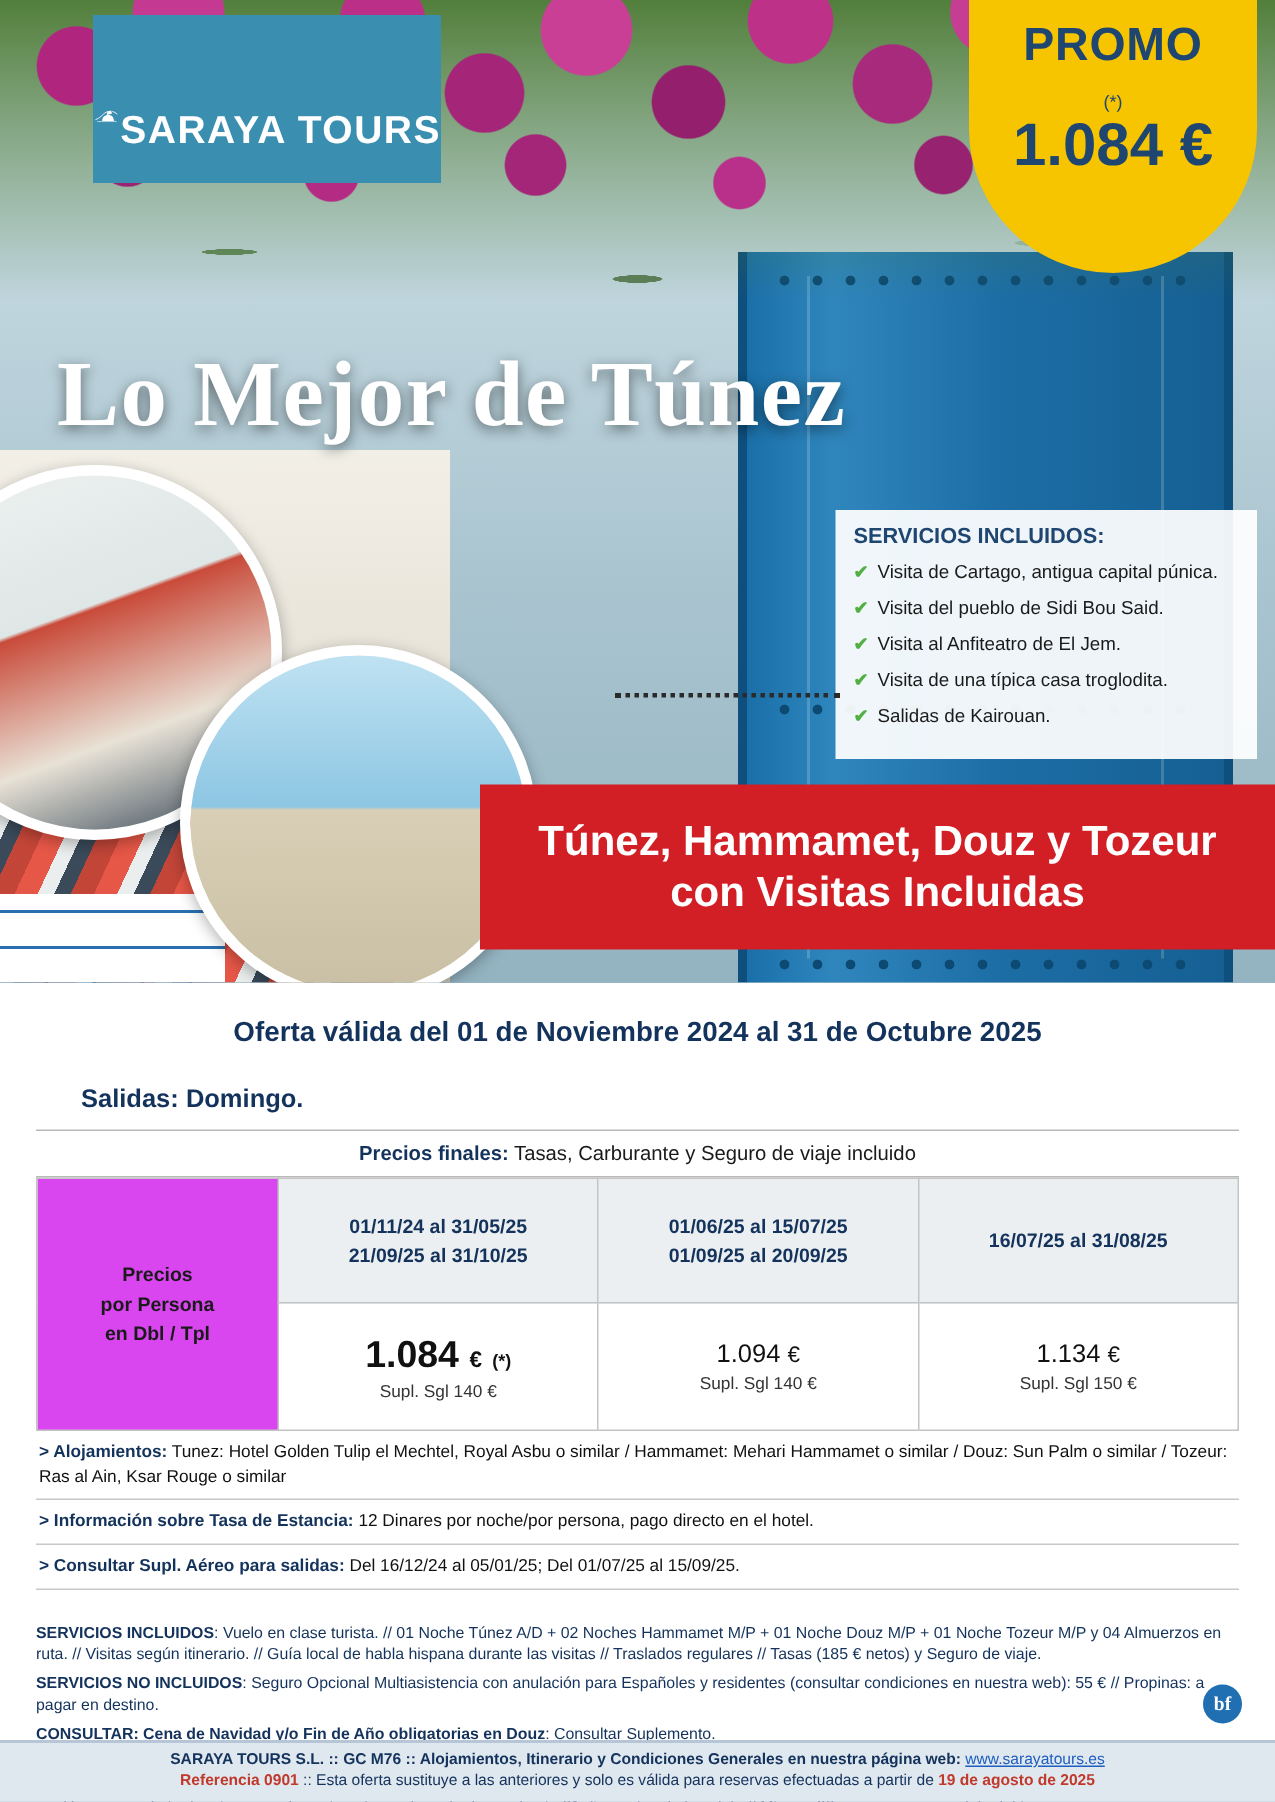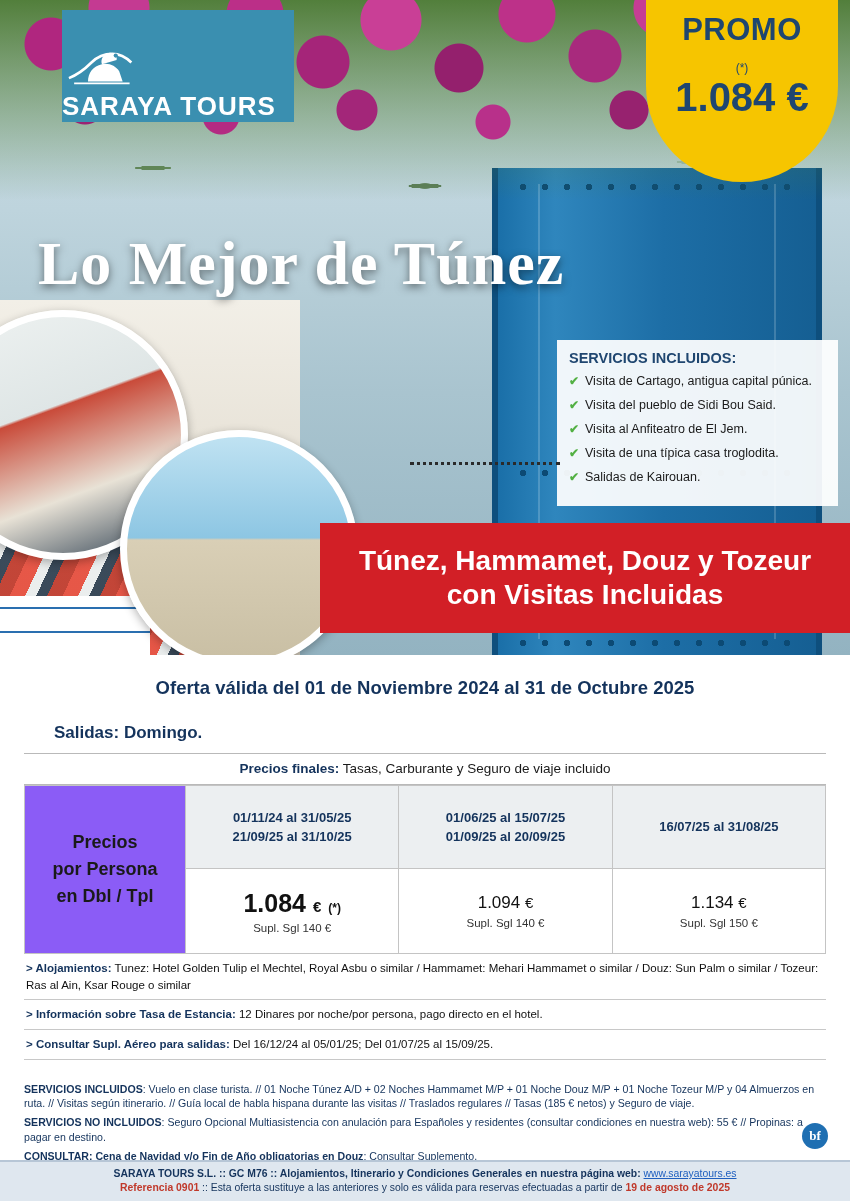--- a/index.html
+++ b/index.html
@@ -130,24 +130,24 @@
     opacity: .7;
   }
 
   
   .logo-box {
     position: absolute;
     left: 62px; top: 10px;
     width: 232px; height: 112px;
     background: #3a8fb0;
     display: flex;
-    flex-direction: column;
-    align-items: flex-start;
+    flex-direction: row;
+    align-items: flex-end;
     justify-content: flex-end;
-    padding-bottom: 0;
+    padding-bottom: 20px;
     box-sizing: border-box;
   }
   .logo-mark { width: 78px; height: 46px; margin-bottom: 2px; }
   .logo-text {
     color: #ffffff;
     font-size: 26px;
     font-weight: bold;
     letter-spacing: 1px;
     white-space: nowrap;
   }
@@ -318,22 +318,22 @@
     border-collapse: collapse;
     table-layout: fixed;
   }
   table.prices td {
     border: 1px solid #c4c4c4;
     text-align: center;
     vertical-align: middle;
   }
   .col-label {
     width: 148px;
-    background: #8b5cf6;
-    font-size: 18px;
+    background: #d946ef;
+    font-size: 13px;
     font-weight: bold;
     color: #1a1a1a;
     line-height: 1.5;
     padding: 6px;
   }
   .hdr-cell {
     background: #eceff1;
     font-size: 13px;
     font-weight: bold;
     color: #14335c;

